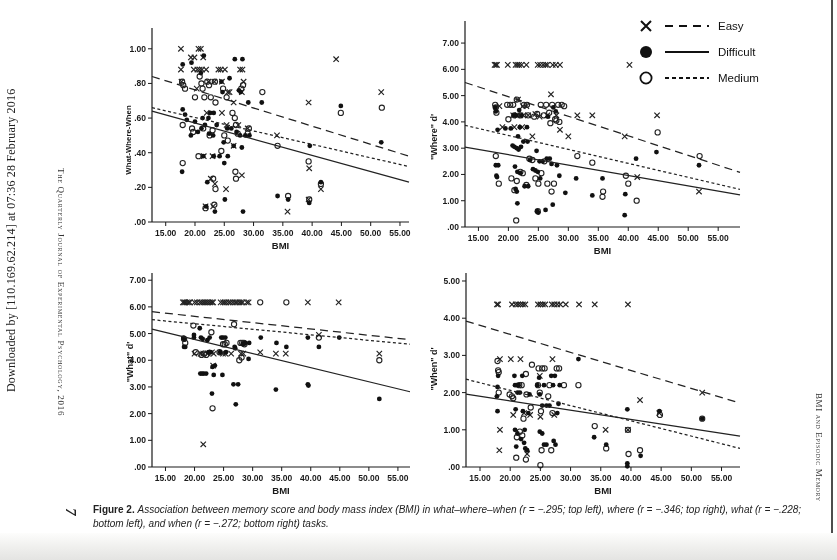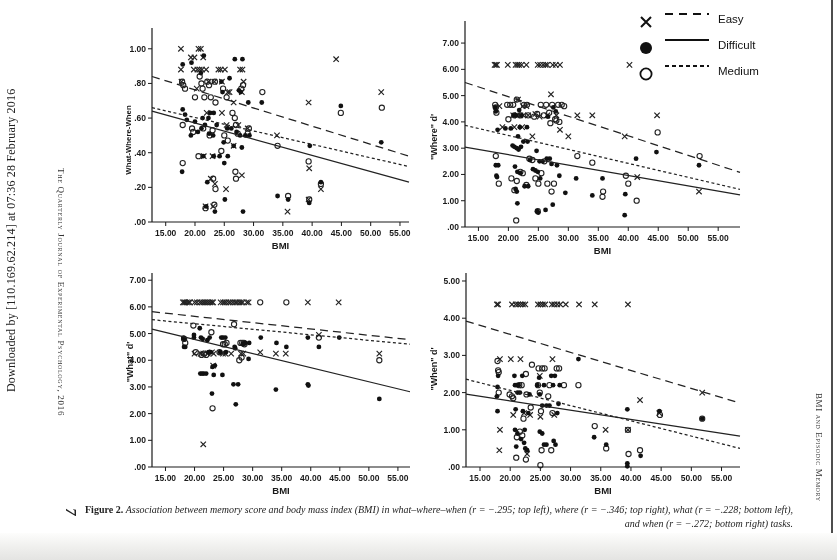--- a/index.html
+++ b/index.html
@@ -19,29 +19,29 @@
   #p1{left:120px;top:8px;}  #p2{left:440px;top:0px;}
   #p3{left:120px;top:258px;} #p4{left:440px;top:258px;}
   svg.chart{font-family:"Liberation Sans",sans-serif;}
   .ylab{position:absolute;transform:rotate(-90deg);transform-origin:0 0;font-weight:700;
         color:#1a1a1a;white-space:nowrap;text-align:center;}
   #ylab1{left:124px;top:188px;width:96px;font-size:7.8px;}
   #ylab2{left:429px;top:170px;width:66px;font-size:9px;}
   #ylab3{left:125px;top:394px;width:64px;font-size:9px;}
   #ylab4{left:429px;top:402px;width:66px;font-size:9px;}
   .legend{position:absolute;left:636px;top:13px;z-index:5;}
-  .lrow{display:flex;align-items:flex-start;height:26px;gap:9px;}
+  .lrow{display:flex;align-items:center;height:26px;gap:9px;}
   .lmark{width:20px;height:18px;display:flex;align-items:center;justify-content:center;}
   .lline{width:44px;height:2px;}
   .lline.longdash{background:repeating-linear-gradient(90deg,#111 0 8px,transparent 8px 14px);}
   .lline.dotted{background:repeating-linear-gradient(90deg,#111 0 4px,transparent 4px 7px);}
   .lline.solid{background:#111;}
   .llabel{font-size:11.5px;color:#111;}
-  .caption{position:absolute;left:79px;top:503px;width:714px;font-family:Liberation Serif, serif;
-           font-size:10px;line-height:13.5px;color:#222;text-align:right;}
+  .caption{position:absolute;left:93px;top:503px;width:714px;font-family:Liberation Sans, sans-serif;
+           font-size:10px;line-height:13.5px;color:#222;}
   .caption .lbl{font-weight:700;}
   .caption .body{font-style:italic;}
   .right-edge{position:absolute;left:831px;top:0;width:2px;height:533px;background:#4d4d4d;}
   .bottom-band{position:absolute;left:0;top:533px;width:837px;height:27px;
            background:linear-gradient(180deg,#fdfdfc 0%,#f0f0ee 50%,#e4e4e2 100%);}
 </style>
 </head>
 <body>
 
 <div>

